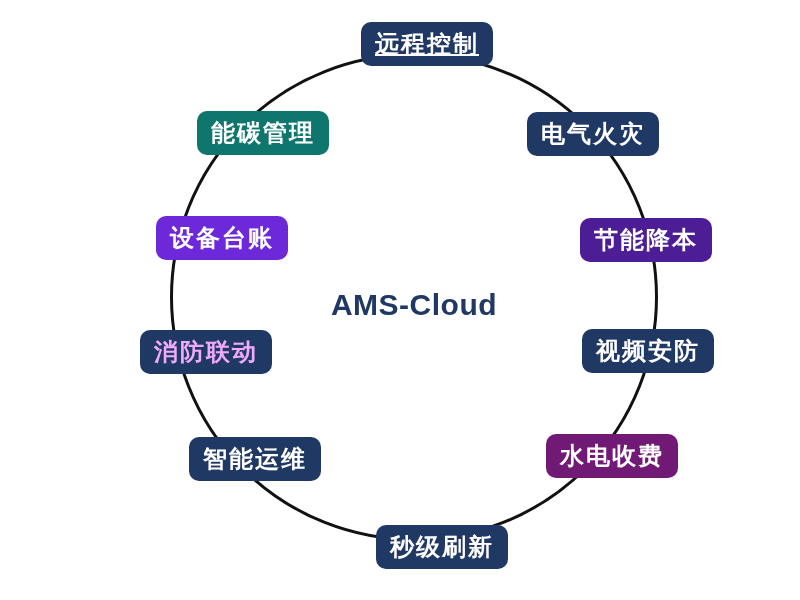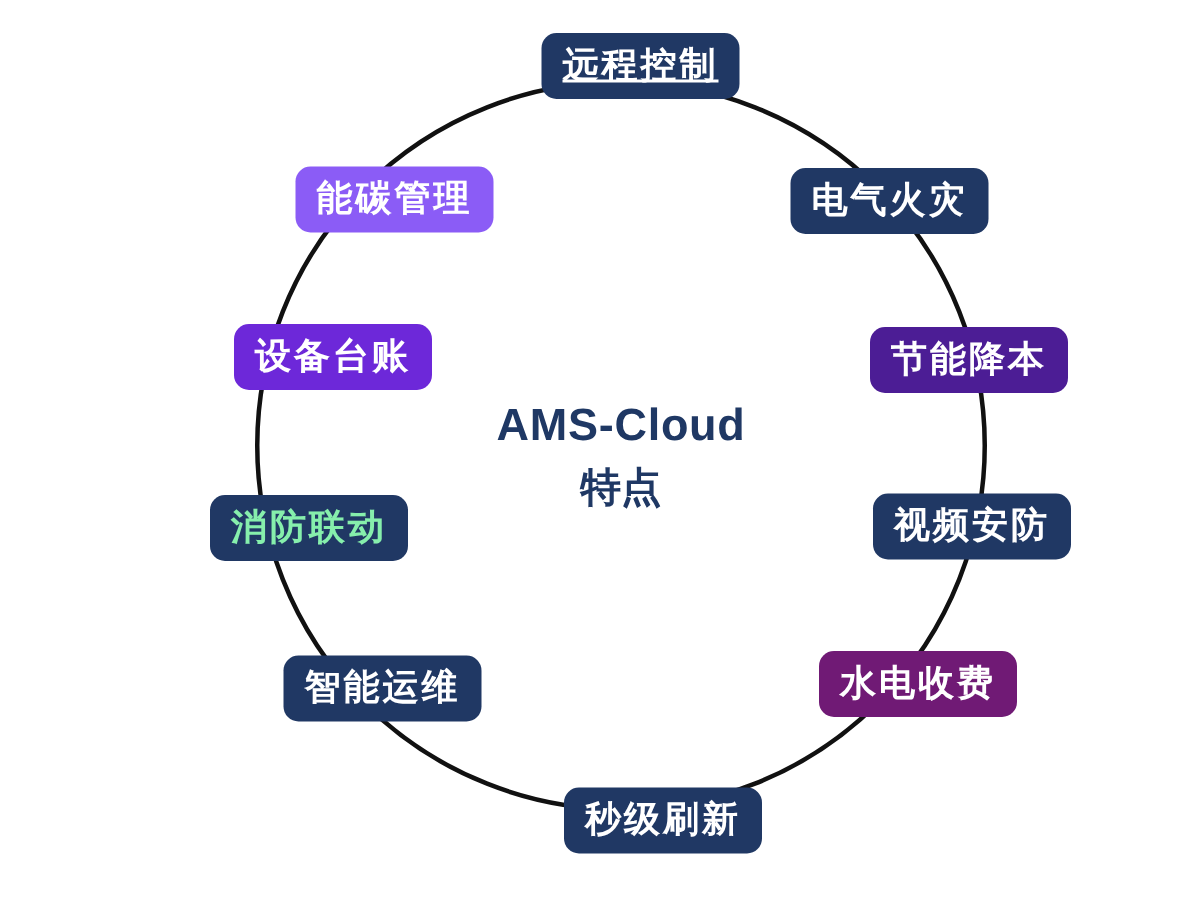--- a/index.html
+++ b/index.html
@@ -60,27 +60,26 @@
     box-sizing: border-box;
   }
 </style>
 </head>
 <body>
 
 <div class="canvas">
   <div class="ring"></div>
   <div class="center">
     <div class="center-title">AMS-Cloud</div>
-    <div class="center-subtitle">特点</div>
   </div>
   <div id="nodes">
       <div class="badge" style="left: 427px; top: 44px; background: rgb(32, 56, 100); color: rgb(255, 255, 255); text-decoration: underline;">远程控制</div>
       <div class="badge" style="left: 593px; top: 134px; background: rgb(32, 56, 100); color: rgb(255, 255, 255);">电气火灾</div>
       <div class="badge" style="left: 646px; top: 240px; background: #4c1d95; color: rgb(255, 255, 255);">节能降本</div>
       <div class="badge" style="left: 648px; top: 351px; background: rgb(32, 56, 100); color: rgb(255, 255, 255); font-family: Liberation Serif, serif;">视频安防</div>
       <div class="badge" style="left: 612px; top: 456px; background: #701a75; color: rgb(255, 255, 255);">水电收费</div>
       <div class="badge" style="left: 442px; top: 547px; background: rgb(32, 56, 100); color: rgb(255, 255, 255);">秒级刷新</div>
       <div class="badge" style="left: 255px; top: 459px; background: rgb(32, 56, 100); color: rgb(255, 255, 255);">智能运维</div>
-      <div class="badge" style="left: 206px; top: 352px; background: rgb(32, 56, 100); color: #86efac;">消防联动</div>
+      <div class="badge" style="left: 206px; top: 352px; background: rgb(32, 56, 100); color: #f0abfc;">消防联动</div>
       <div class="badge" style="left: 222px; top: 238px; background: #6d28d9; color: rgb(255, 255, 255);">设备台账</div>
-      <div class="badge" style="left: 263px; top: 133px; background: #8b5cf6; color: rgb(255, 255, 255);">能碳管理</div>
+      <div class="badge" style="left: 263px; top: 133px; background: #0f766e; color: rgb(255, 255, 255);">能碳管理</div>
     </div>
 </div>
 
 </body></html>

